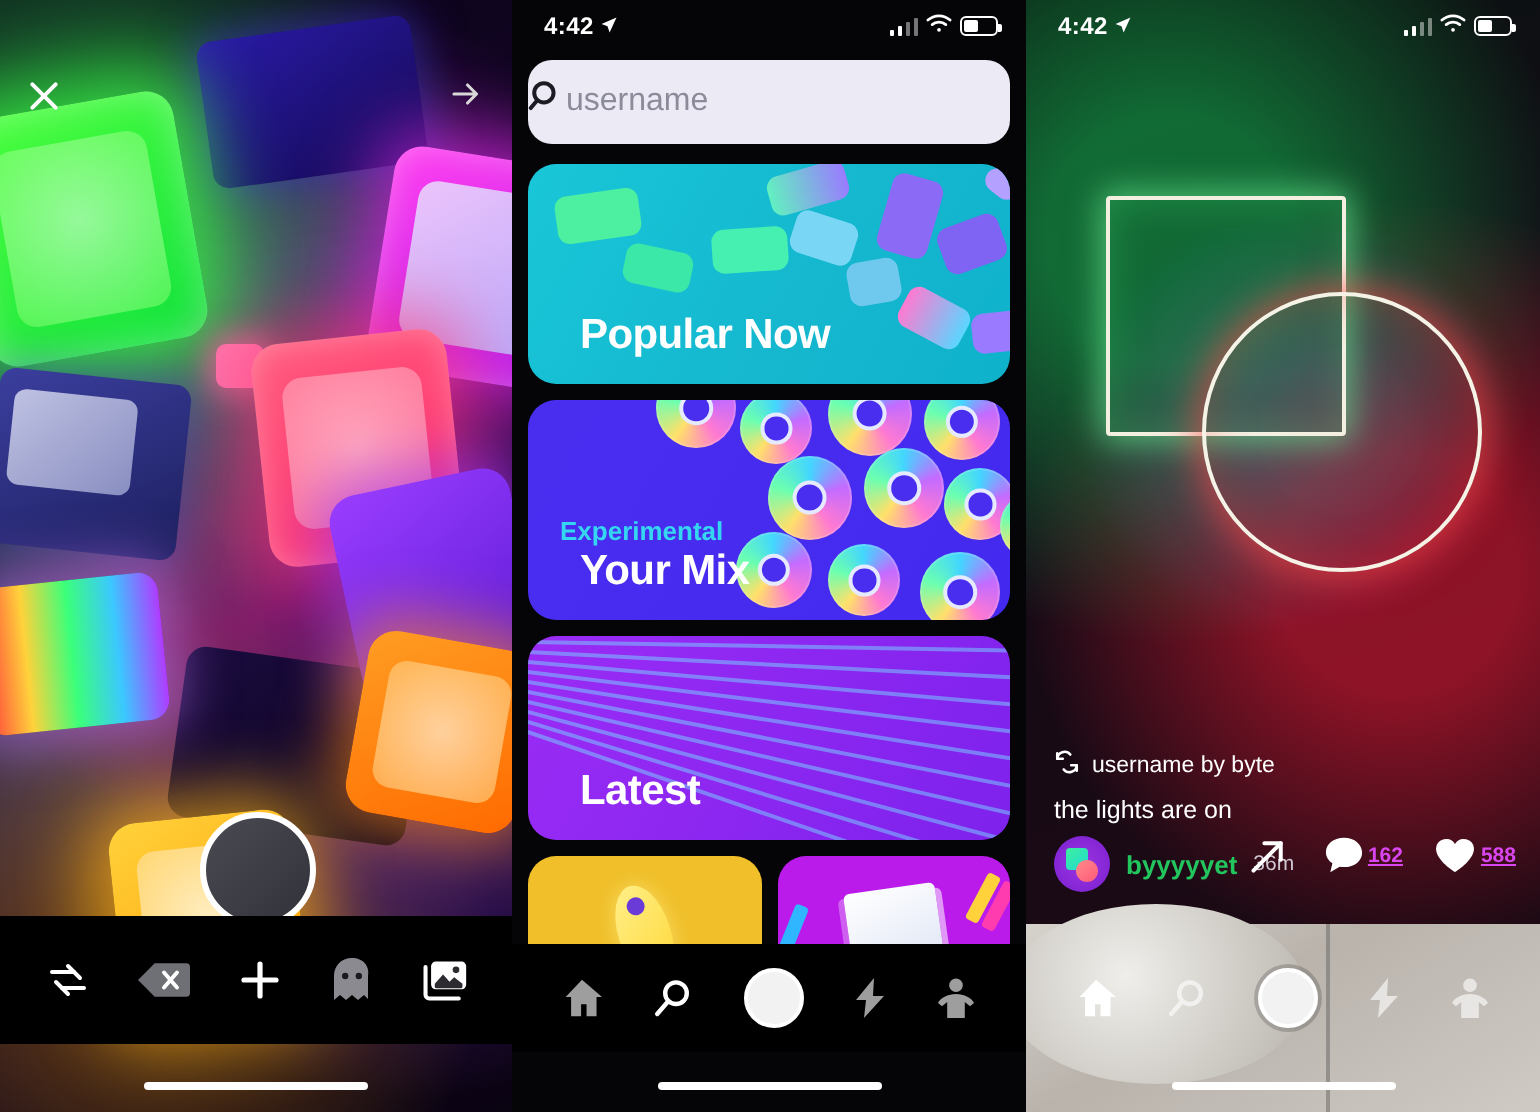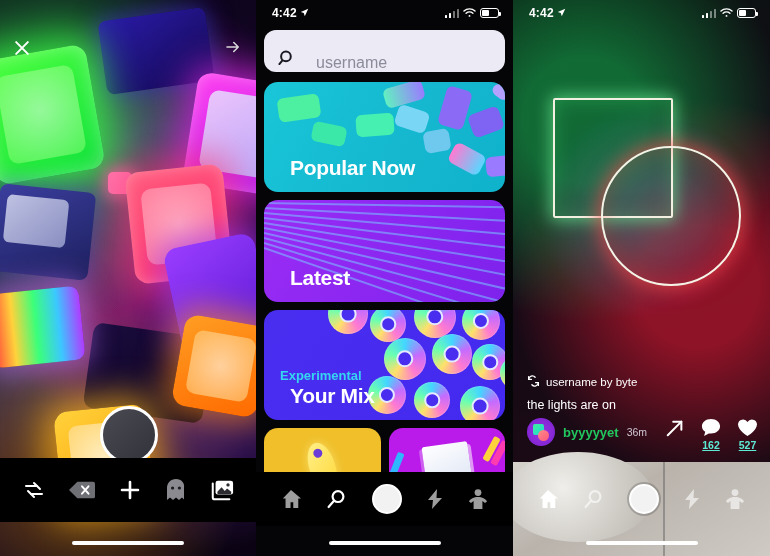--- a/index.html
+++ b/index.html
@@ -98,21 +98,21 @@
 
   .cam-toolbar { position:absolute; left:0; right:0; bottom:34px; height:64px;
     display:flex; align-items:center; justify-content:space-around;
     padding:0 10px; z-index:30; background:#000; }
   .cam-toolbar .ic { color:#fff; display:flex; align-items:center; justify-content:center; }
 
   
   .p2 { background:#050507; }
   .search-wrap { position:absolute; top:30px; left:8px; right:8px; z-index:20; }
   .search-bar { height:42px; background:#eceaf5; border-radius:12px;
-    display:flex; align-items:flex-end; gap:19px; padding:0 14px; }
+    display:flex; align-items:center; gap:0; padding:0 0; }
   .search-bar .ph { color:#8b8b99; font-size:16px; }
   .cards { position:absolute; top:82px; left:8px; right:8px; bottom:58px; }
   .card { border-radius:14px; overflow:hidden; position:relative;
     margin-bottom:8px; }
   .card .ctext { position:absolute; left:16px; bottom:12px; z-index:5; }
   .card .ceyebrow { color:#35d7f0; font-size:13px; font-weight:bold; margin-bottom:1px; }
   .card .ctitle { color:#fff; font-size:21px; font-weight:bold; letter-spacing:-.3px;margin-left:10px; }
 
   .card-popular { height:110px; background:linear-gradient(120deg,#19c6d8,#15b8cf 55%,#0fb2cb); }
   .chip { position:absolute; border-radius:6px; }
@@ -170,21 +170,21 @@
     background:radial-gradient(circle at 50% 50%,#9b35e0,#7a1fd0); position:relative;
     display:flex; align-items:center; justify-content:center; }
   .avatar .sq { position:absolute; left:6px; top:6px; width:11px; height:11px; border-radius:2px;
     background:linear-gradient(140deg,#3ef0a0,#1fd9d0); }
   .avatar .ci { position:absolute; left:11px; top:12px; width:11px; height:11px; border-radius:50%;
     background:linear-gradient(140deg,#ff8a8a,#ff5a7a); }
   .uname { color:#22c55e; font-size:13px; font-weight:bold; }
   .utime { color:#cfc6d2; font-size:10.5px; }
   .actions { position:absolute; right:12px; top:418px; display:flex; align-items:flex-start;
     gap:16px; z-index:10; }
-  .act { display:flex; flex-direction:column; align-items:center; gap:2px; color:#5eead4;text-decoration:underline; }
+  .act { display:flex; flex-direction:row; align-items:center; gap:2px; color:#d946ef;text-decoration:underline; }
   .act .cnt { font-size:10.5px; font-weight:bold; }
   .p3-next { position:absolute; left:0; right:0; top:462px; bottom:0;
     background:linear-gradient(150deg,#d6d2cc 0%,#b9b3ac 40%,#cfcac4 100%); }
   .p3-next::before { content:""; position:absolute; left:-10px; top:-10px; width:150px; height:90px;
     border-radius:50%; background:radial-gradient(circle at 40% 40%,#efeeea,#b7b2ab); }
   .p3-next::after { content:""; position:absolute; left:150px; top:0; bottom:0; width:1.5px;
     background:rgba(90,90,90,.45); }
 
   
   .navbar { position:absolute; left:0; right:0; bottom:30px; height:54px;
@@ -324,58 +324,58 @@
           <div class="chip" style="left:206px;top:28px;width:32px;height:24px;background:#7f63f2;transform:rotate(-20deg);"></div>
           <div class="chip" style="left:186px;top:66px;width:34px;height:22px;background:linear-gradient(90deg,#ff7ad1,#5ad6ff);transform:rotate(28deg);"></div>
           <div class="chip" style="left:222px;top:74px;width:28px;height:20px;background:#9a7bff;transform:rotate(-6deg);"></div>
           <div class="chip" style="left:228px;top:4px;width:18px;height:12px;background:#b4a0ff;transform:rotate(38deg);"></div>
         </div>
         <div class="ctext">
           <div class="ctitle">Popular Now</div>
         </div>
       </div>
 
-      <div class="card card-latest">
-        <div>
-          <div class="ray" style="top:2px;width:250px;transform:rotate(1deg);"></div>
-          <div class="ray" style="top:7px;width:250px;transform:rotate(3deg);"></div>
-          <div class="ray" style="top:12px;width:250px;transform:rotate(5deg);"></div>
-          <div class="ray" style="top:17px;width:250px;transform:rotate(7deg);"></div>
-          <div class="ray" style="top:22px;width:250px;transform:rotate(9deg);"></div>
-          <div class="ray" style="top:27px;width:250px;transform:rotate(11deg);"></div>
-          <div class="ray" style="top:32px;width:250px;transform:rotate(13deg);"></div>
-          <div class="ray" style="top:37px;width:250px;transform:rotate(15deg);"></div>
-          <div class="ray" style="top:42px;width:250px;transform:rotate(17deg);"></div>
-          <div class="ray" style="top:47px;width:250px;transform:rotate(19deg);"></div>
-        </div>
-        <div class="ctext">
-          <div class="ctitle">Latest</div>
-        </div>
-      </div>
-
       <div class="card card-yourmix">
         <div>
           <div class="disc" style="left:64px;top:-16px;width:40px;height:40px;"></div>
           <div class="disc" style="left:106px;top:-4px;width:36px;height:36px;"></div>
           <div class="disc" style="left:150px;top:-14px;width:42px;height:42px;"></div>
           <div class="disc" style="left:198px;top:-8px;width:38px;height:38px;"></div>
           <div class="disc" style="left:120px;top:28px;width:42px;height:42px;"></div>
           <div class="disc" style="left:168px;top:24px;width:40px;height:40px;"></div>
           <div class="disc" style="left:208px;top:34px;width:36px;height:36px;"></div>
           <div class="disc" style="left:104px;top:66px;width:38px;height:38px;"></div>
           <div class="disc" style="left:150px;top:72px;width:36px;height:36px;"></div>
           <div class="disc" style="left:196px;top:76px;width:40px;height:40px;"></div>
           <div class="disc" style="left:236px;top:46px;width:34px;height:34px;"></div>
         </div>
         <div class="ctext">
           <div class="ceyebrow">Experimental</div>
           <div class="ctitle">Your Mix</div>
         </div>
       </div>
 
+      <div class="card card-latest">
+        <div>
+          <div class="ray" style="top:2px;width:250px;transform:rotate(1deg);"></div>
+          <div class="ray" style="top:7px;width:250px;transform:rotate(3deg);"></div>
+          <div class="ray" style="top:12px;width:250px;transform:rotate(5deg);"></div>
+          <div class="ray" style="top:17px;width:250px;transform:rotate(7deg);"></div>
+          <div class="ray" style="top:22px;width:250px;transform:rotate(9deg);"></div>
+          <div class="ray" style="top:27px;width:250px;transform:rotate(11deg);"></div>
+          <div class="ray" style="top:32px;width:250px;transform:rotate(13deg);"></div>
+          <div class="ray" style="top:37px;width:250px;transform:rotate(15deg);"></div>
+          <div class="ray" style="top:42px;width:250px;transform:rotate(17deg);"></div>
+          <div class="ray" style="top:47px;width:250px;transform:rotate(19deg);"></div>
+        </div>
+        <div class="ctext">
+          <div class="ctitle">Latest</div>
+        </div>
+      </div>
+
       <div class="grid2">
         <div class="card-sm card-comedy">
           <div class="banana"></div>
           <div class="smtitle">Comedy</div>
         </div>
         <div class="card-sm card-animation">
           <div class="papers"></div>
           <div class="mk mk1"></div>
           <div class="mk mk2"></div>
           <div class="mk mk3"></div>
@@ -484,21 +484,21 @@
       <span class="act">
         <svg width="20" height="19" viewBox="0 0 22 21" fill="#fff">
           <path d="M11 1 C5 1 1 4.6 1 9 c0 2.5 1.4 4.7 3.6 6.1 L3.4 20 l5.2-3 c.8.1 1.6.2 2.4.2 6 0 10-3.6 10-8 S17 1 11 1 Z"></path>
         </svg>
         <span class="cnt">162</span>
       </span>
       <span class="act">
         <svg width="21" height="19" viewBox="0 0 22 20" fill="#fff">
           <path d="M11 19 C11 19 1 13 1 6.6 A5.4 5.4 0 0 1 11 4.2 A5.4 5.4 0 0 1 21 6.6 C21 13 11 19 11 19 Z"></path>
         </svg>
-        <span class="cnt">527</span>
+        <span class="cnt">588</span>
       </span>
     </div>
 
     <div class="p3-next"></div>
 
     <div class="navbar">
       <span class="nav-ic">
         <svg width="22" height="20" viewBox="0 0 24 22" fill="#fff">
           <path d="M12 1 L23 10.5 h-3 V21 h-5.5 v-6.5 h-3 V21 H6 V10.5 H3 Z"></path>
         </svg>

